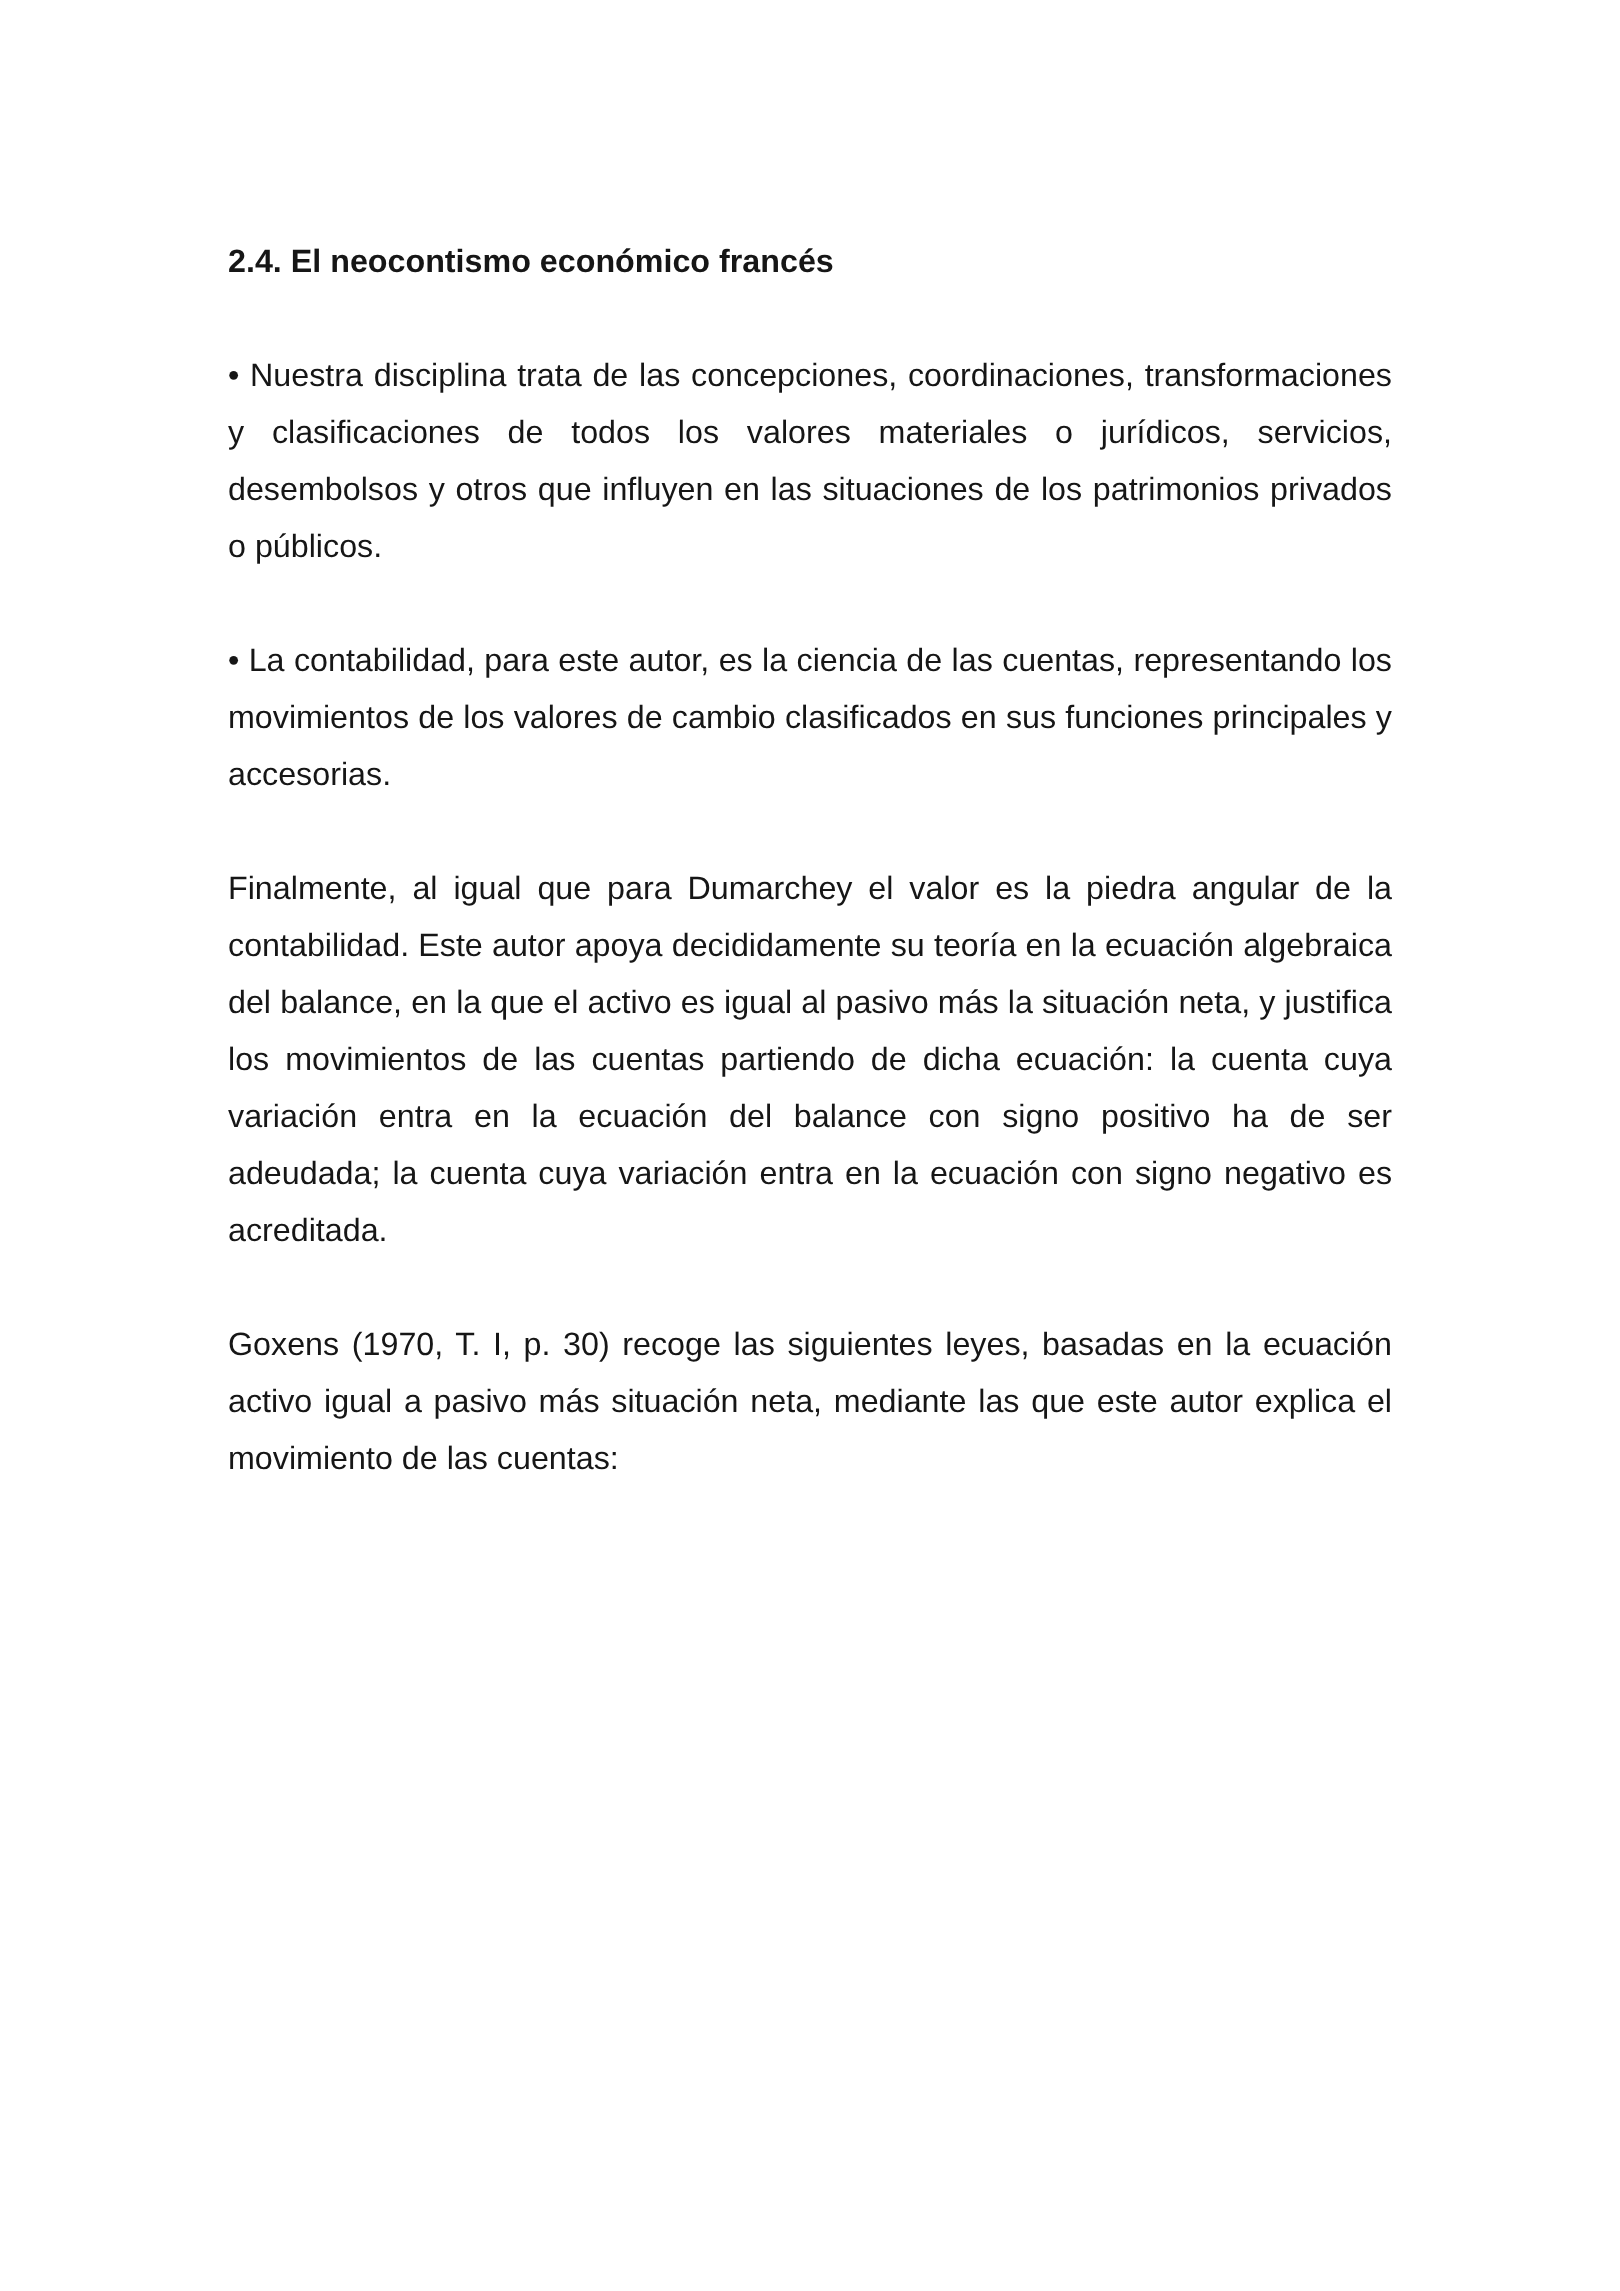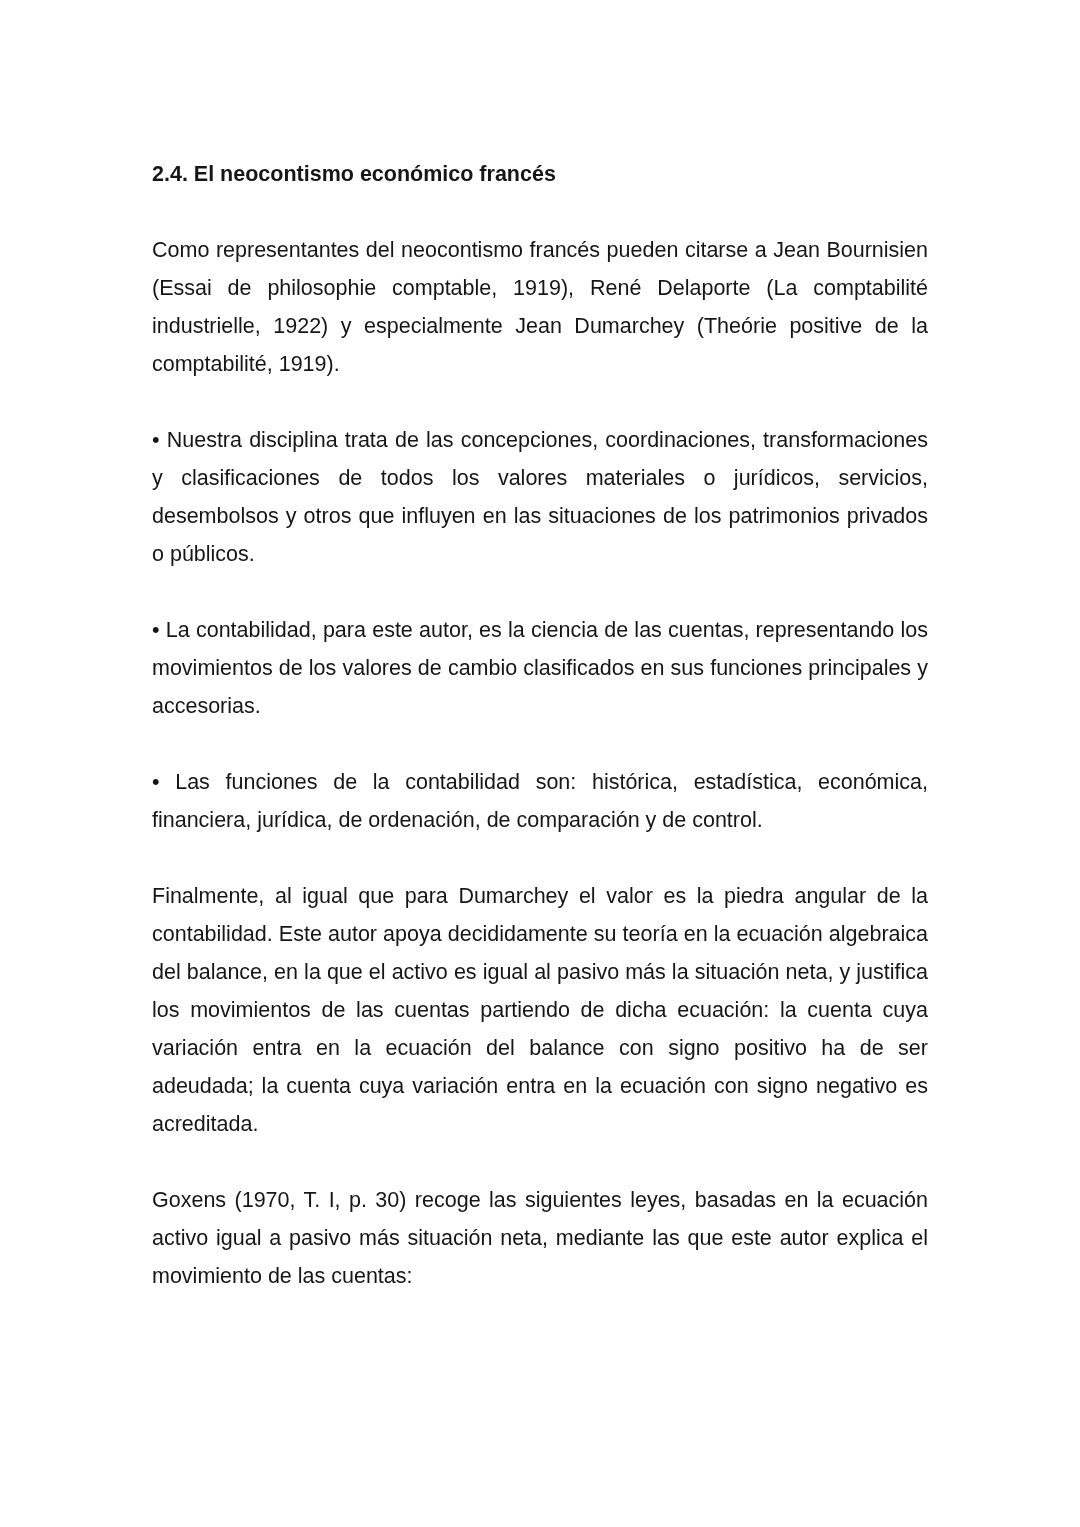--- a/index.html
+++ b/index.html
@@ -35,27 +35,25 @@
   .para:last-child { margin-bottom: 0; }
 </style>
 </head>
 <body>
 
 <div class="page">
   <div class="doc">
 
     <h1 class="heading">2.4. El neocontismo económico francés</h1>
 
-    <p class="para">Como representantes del neocontismo francés pueden citarse a Jean Bournisien (Essai de philosophie comptable, 1919), René Delaporte (La comptabilité industrielle, 1922) y especialmente Jean Dumarchey (Theórie positive de la comptabilité, 1919).</p>
 
 
     <p class="para">• Nuestra disciplina trata de las concepciones, coordinaciones, transformaciones y clasificaciones de todos los valores materiales o jurídicos, servicios, desembolsos y otros que influyen en las situaciones de los patrimonios privados o públicos.</p>
 
     <p class="para">• La contabilidad, para este autor, es la ciencia de las cuentas, representando los movimientos de los valores de cambio clasificados en sus funciones principales y accesorias.</p>
 
-    <p class="para">• Las funciones de la contabilidad son: histórica, estadística, económica, financiera, jurídica, de ordenación, de comparación y de control.</p>
 
     <p class="para">Finalmente, al igual que para Dumarchey el valor es la piedra angular de la contabilidad. Este autor apoya decididamente su teoría en la ecuación algebraica del balance, en la que el activo es igual al pasivo más la situación neta, y justifica los movimientos de las cuentas partiendo de dicha ecuación: la cuenta cuya variación entra en la ecuación del balance con signo positivo ha de ser adeudada; la cuenta cuya variación entra en la ecuación con signo negativo es acreditada.</p>
 
     <p class="para">Goxens (1970, T. I, p. 30) recoge las siguientes leyes, basadas en la ecuación activo igual a pasivo más situación neta, mediante las que este autor explica el movimiento de las cuentas:</p>
 
   </div>
 </div>
 
 </body></html>

